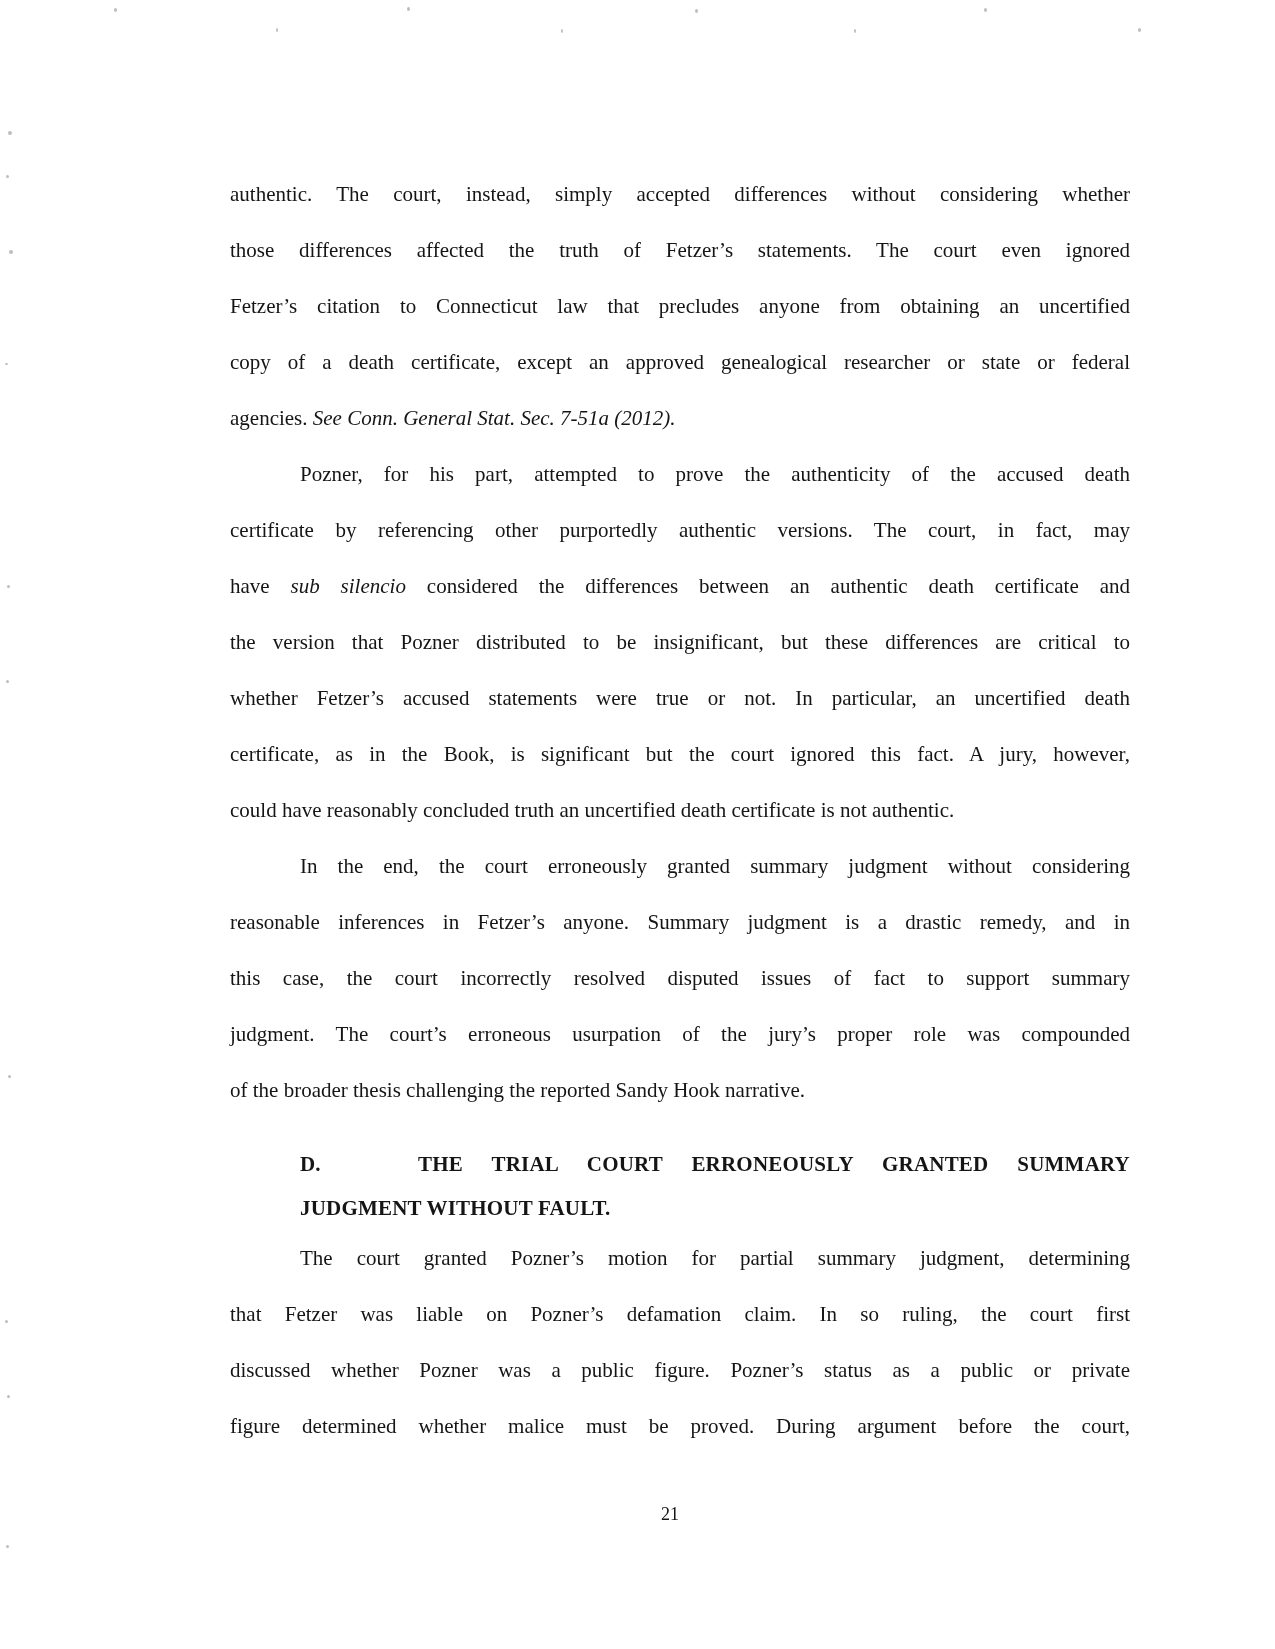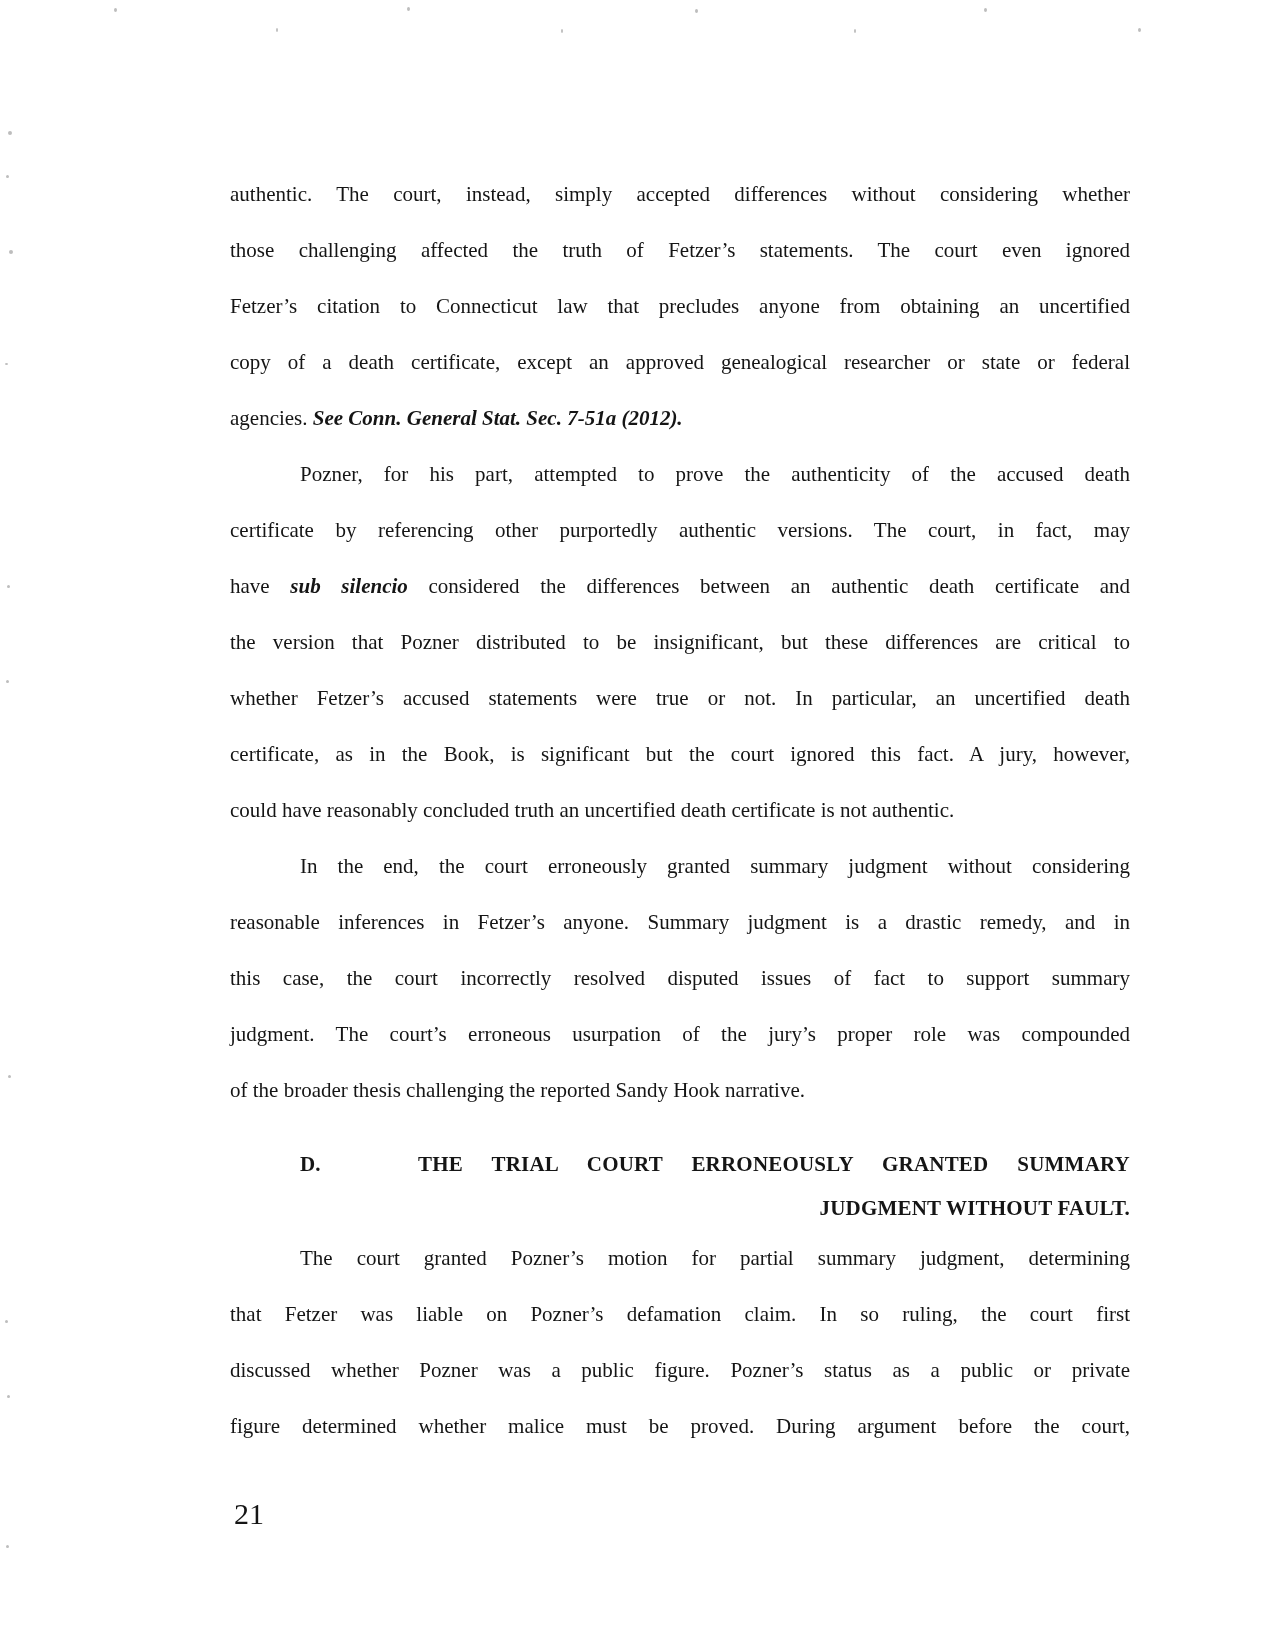--- a/index.html
+++ b/index.html
@@ -31,21 +31,21 @@
     line-height: 56px;
     white-space: normal;
   }
   .line.justify {
     text-align: justify;
     text-align-last: justify;
   }
   .line.indent {
     text-indent: 70px;
   }
-  .line em { font-style: italic; font-weight: bold; }
+  .line em { font-style: italic; }
   .heading {
     margin-top: 24px;
     margin-left: 70px;
     font-weight: bold;
     letter-spacing: 0.2px;
   }
   .h-row1 {
     display: flex;
     line-height: 44px;
   }
@@ -54,28 +54,28 @@
     width: 79px;
   }
   .h-text {
     flex: 1 1 auto;
     text-align: justify;
     text-align-last: justify;
     margin-left: 39px;
   }
   .h-row2 {
     line-height: 44px;
-    text-align: right;
   }
   .page-number {
     position: absolute;
     top: 1500px;
-    left: 234px;
+    left: 220px;
     width: 900px;
-    font-size: 30px;
+    text-align: center;
+    font-size: 18px;
     line-height: 28px;
   }
   .speck {
     position: absolute;
     background: #bdbdbd;
     border-radius: 50%;
   }
 </style>
 </head>
 <body>
@@ -99,21 +99,21 @@
     <div class="speck" style="left:6px;  top:680px;  width:3px; height:3px;"></div>
     <div class="speck" style="left:8px;  top:1075px; width:3px; height:3px;"></div>
     <div class="speck" style="left:5px;  top:1320px; width:3px; height:3px;"></div>
     <div class="speck" style="left:7px;  top:1395px; width:3px; height:3px;"></div>
     <div class="speck" style="left:6px;  top:1545px; width:3px; height:3px;"></div>
   </div>
 
   <div class="text-block">
       <div class="paragraph">
         <div class="line justify"><span>authentic.  The court, instead, simply accepted differences without considering whether</span></div>
-        <div class="line justify"><span>those challenging affected the truth of Fetzer’s statements.  The court even ignored</span></div>
+        <div class="line justify"><span>those differences affected the truth of Fetzer’s statements.  The court even ignored</span></div>
         <div class="line justify"><span>Fetzer’s citation to Connecticut law that precludes anyone from obtaining an uncertified</span></div>
         <div class="line justify"><span>copy of a death certificate, except an approved genealogical researcher or state or federal</span></div>
         <div class="line"><span>agencies.  </span><em>See Conn. General Stat. Sec. 7-51a (2012).</em></div>
       </div>
       <div class="paragraph">
         <div class="line justify indent"><span>Pozner, for his part, attempted to prove the authenticity of the accused death</span></div>
         <div class="line justify"><span>certificate by referencing other purportedly authentic versions. The court, in fact, may</span></div>
         <div class="line justify"><span>have </span><em>sub silencio</em><span> considered the differences between an authentic death certificate and</span></div>
         <div class="line justify"><span>the version that Pozner distributed to be insignificant, but these differences are critical to</span></div>
         <div class="line justify"><span>whether Fetzer’s accused statements were true or not.  In particular, an uncertified death</span></div>

